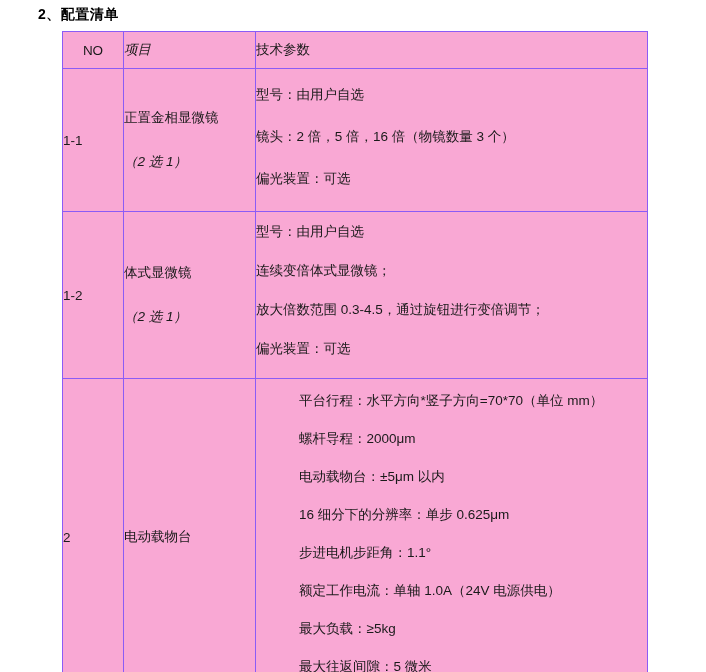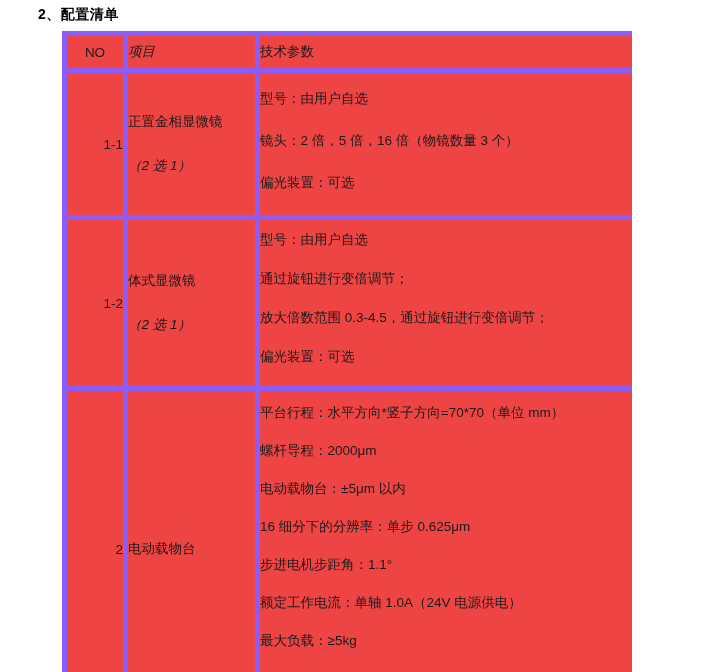--- a/index.html
+++ b/index.html
@@ -7,21 +7,21 @@
     padding: 0;
     background: #ffffff;
     width: 706px;
     height: 672px;
     font-family: "Liberation Sans", "DejaVu Sans", sans-serif;
     color: #1a1a1a;
     -webkit-font-smoothing: antialiased;
   }
   .page {
     position: relative;
-    width: 632px;
+    width: 706px;
     height: 672px;
     overflow: hidden;
     background: #ffffff;
   }
   .section-title {
     position: absolute;
     left: 38px;
     top: 6px;
     margin: 0;
     font-size: 14px;
@@ -33,25 +33,25 @@
     position: absolute;
     left: 62px;
     top: 31px;
     width: 585px;
     border-collapse: collapse;
     table-layout: fixed;
     font-size: 13.5px;
     color: #1a1a1a;
   }
   table.spec-table td {
-    border: 5px solid #8b5cf6;
+    border: 1px solid #8b5cf6;
     box-sizing: border-box;
     padding: 0;
     overflow: hidden;
-    background: #ef4444;
+    background: #f9a8d4;
   }
   col.c-no     { width: 61px; }
   col.c-item   { width: 132px; }
   col.c-params { width: 392px; }
 
   tr.header-row      { height: 37px; }
   tr.row-1           { height: 122px; }
   tr.row-2           { height: 155px; }
   tr.row-3           { height: 313px; }
 
@@ -63,21 +63,21 @@
     vertical-align: middle;
     padding-left: 15px;
     font-style: italic;
   }
   td.h-params {
     vertical-align: middle;
     padding-left: 12px;
   }
 
   td.no-cell {
-    text-align: right;
+    text-align: left;
     vertical-align: middle;
   }
   td.item-cell {
     vertical-align: middle;
     padding-left: 17px;
   }
   td.item-cell p {
     margin: 0;
     line-height: 20px;
   }
@@ -94,21 +94,21 @@
   td.params-cell p {
     margin: 0;
     line-height: 20px;
     white-space: nowrap;
   }
   tr.row-1 td.params-cell { padding-top: 16px; }
   tr.row-1 td.params-cell p { margin-bottom: 22px; }
   tr.row-2 td.params-cell { padding-top: 10px; }
   tr.row-2 td.params-cell p { margin-bottom: 19px; }
   tr.row-3 td.params-cell { padding-top: 12px; }
-  tr.row-3 td.params-cell p { margin-bottom: 18px; }
+  tr.row-3 td.params-cell p { margin-bottom: 18px; margin-left: 43px; }
 </style>
 </head>
 <body>
 
 <div class="page">
 
   <h2 class="section-title">2、配置清单</h2>
 
   <table class="spec-table">
     <colgroup>
@@ -137,21 +137,21 @@
       </tr>
 
       <tr class="row-2">
         <td class="no-cell">1-2</td>
         <td class="item-cell">
           <p>体式显微镜</p>
           <p>（2 选 1）</p>
         </td>
         <td class="params-cell">
           <p>型号：由用户自选</p>
-          <p>通过旋钮进行变倍调节；</p>
+          <p>连续变倍体式显微镜；</p>
           <p>放大倍数范围 0.3-4.5，通过旋钮进行变倍调节；</p>
           <p>偏光装置：可选</p>
         </td>
       </tr>
 
       <tr class="row-3">
         <td class="no-cell">2</td>
         <td class="item-cell">
           <p>电动载物台</p>
         </td>

